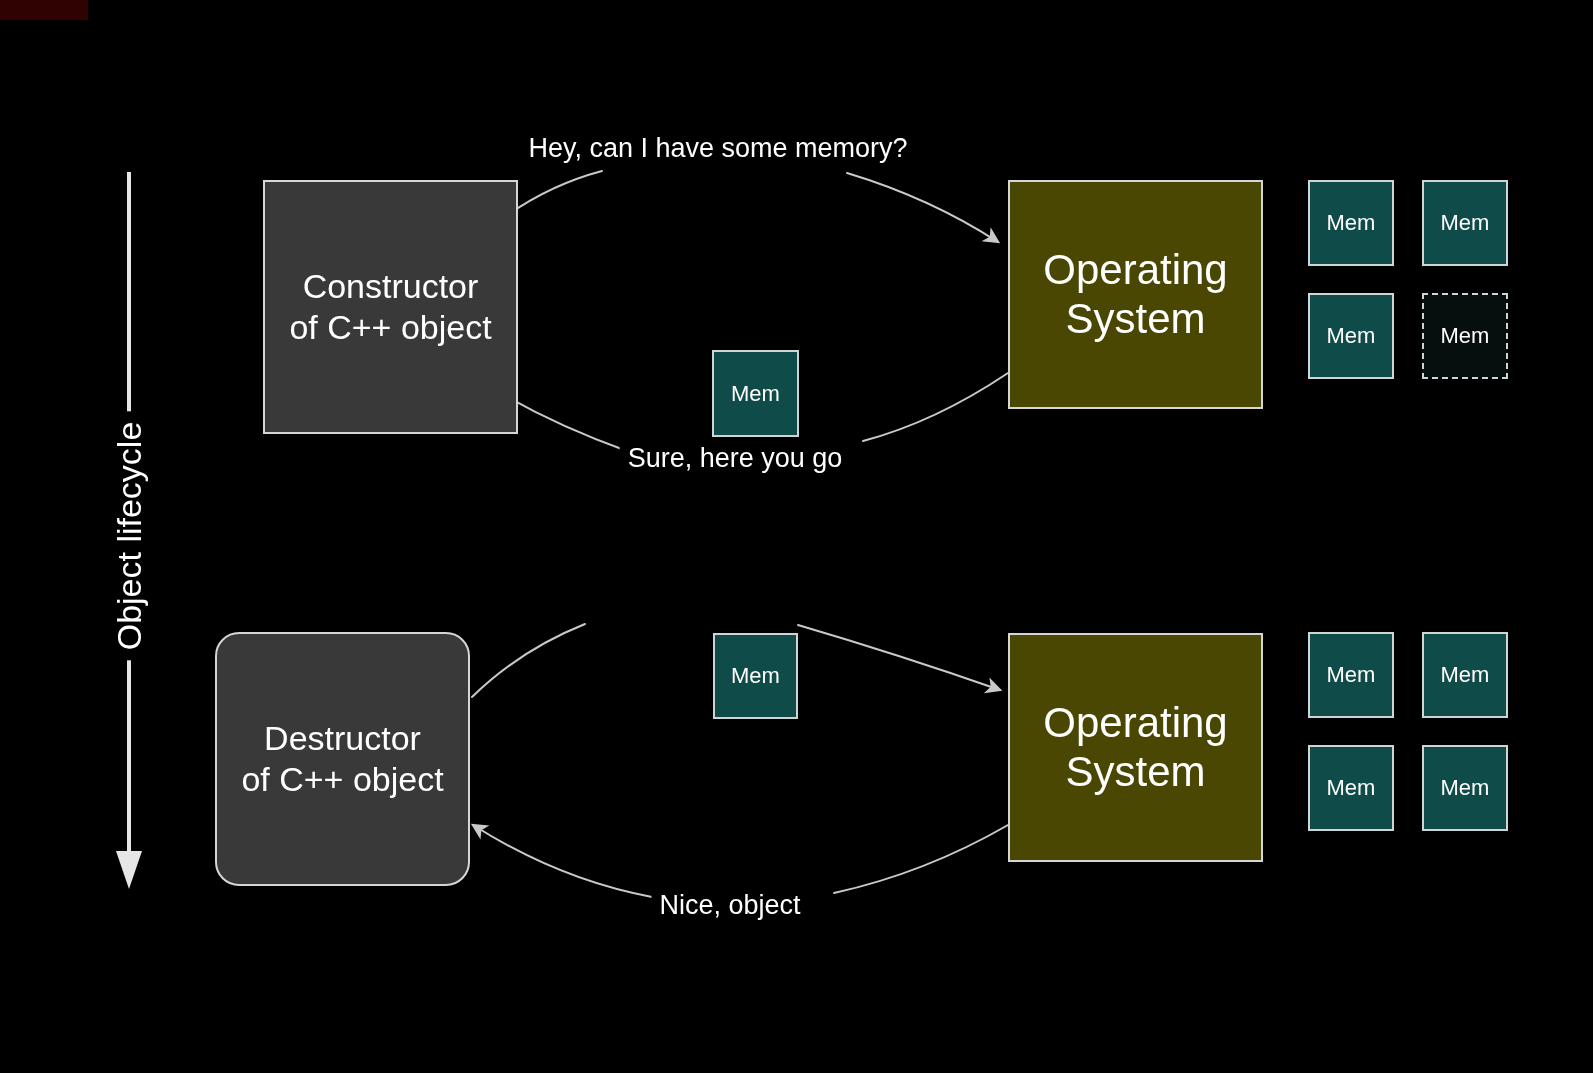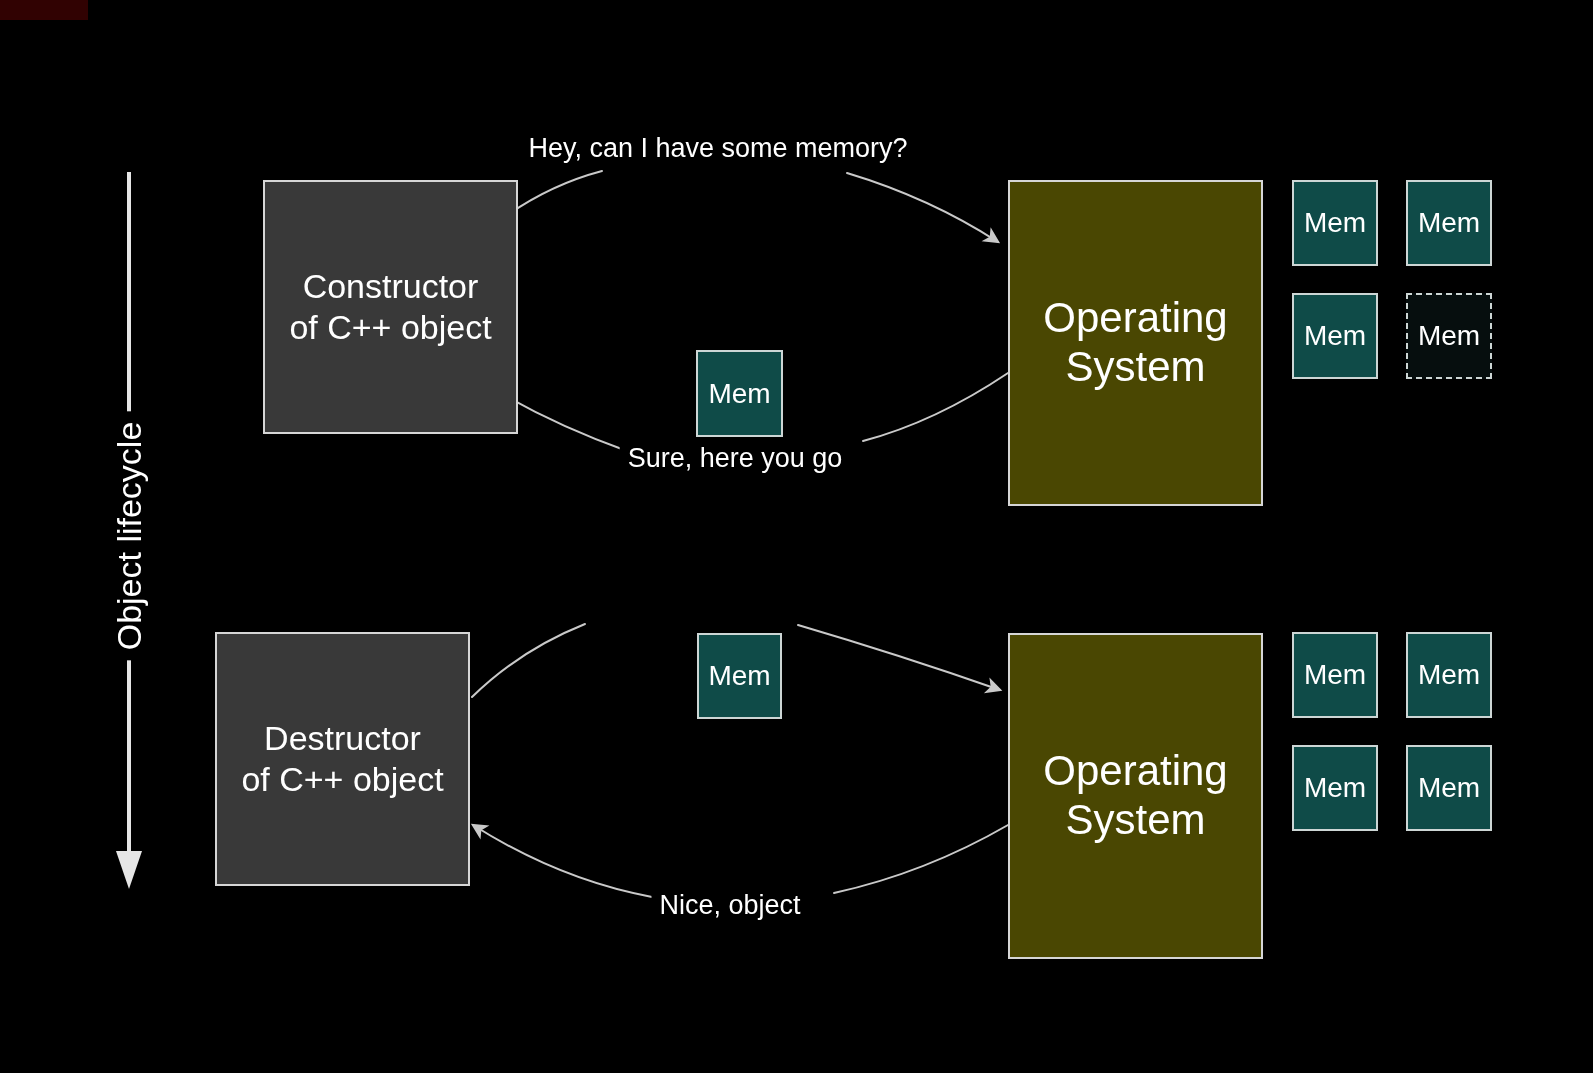--- a/index.html
+++ b/index.html
@@ -42,35 +42,36 @@
     box-sizing: border-box;
     border: 2px solid var(--box-border, #d6d6d6);
   }
   .actor-box {
     width: 255px; height: 254px;
     background: var(--object-box, #393939);
     font-size: 34px;
     line-height: 1.22;
   }
   .os-box {
-    width: 255px; height: 326px;
+    width: 255px; height: 229px;
     background: var(--os-box, #4a4702);
     font-size: 42px;
     line-height: 1.16;
   }
   .mem {
     position: absolute;
     width: 86px; height: 86px;
     display: flex;
     align-items: center;
     justify-content: center;
     box-sizing: border-box;
     background: var(--mem-box, #0f4b48);
     border: 2px solid var(--mem-border, #cdd6d5);
-    font-size: 28px;
+    font-size: 22px;
+    margin-left: 16px;
   }
   .mem[data-state="handed-out"] {
     background: var(--mem-empty, #060e0e);
     border: 2px dashed var(--mem-border, #cdd6d5);
   }
 
   .speech {
     position: absolute;
     transform: translate(-50%, -50%);
     font-size: 27px;
@@ -140,21 +141,21 @@
 
   <div class="speech" style="left:718px; top:148px;">Hey, can I have some memory?</div>
 
   <div class="mem" style="left:696px; top:350px; width:87px; height:87px;">Mem</div>
 
   <div class="mem" style="left:1292px; top:180px;" data-state="present">Mem</div>
   <div class="mem" style="left:1406px; top:180px;" data-state="present">Mem</div>
   <div class="mem" style="left:1292px; top:293px;" data-state="present">Mem</div>
   <div class="mem" style="left:1406px; top:293px;" data-state="handed-out">Mem</div>
 
-  <div class="box actor-box" style="left:215px; top:632px;">Destructor
+  <div class="box actor-box" style="left:215px; top:632px;border-radius:24px;">Destructor
 of C++ object</div>
 
   <div class="box os-box" style="left:1008px; top:633px;">Operating
 System</div>
 
 
   <div class="speech" style="left:730px; top:905px;">Nice, object</div>
 
   <div class="mem" style="left:697px; top:633px; width:85px; height:86px;">Mem</div>
 

